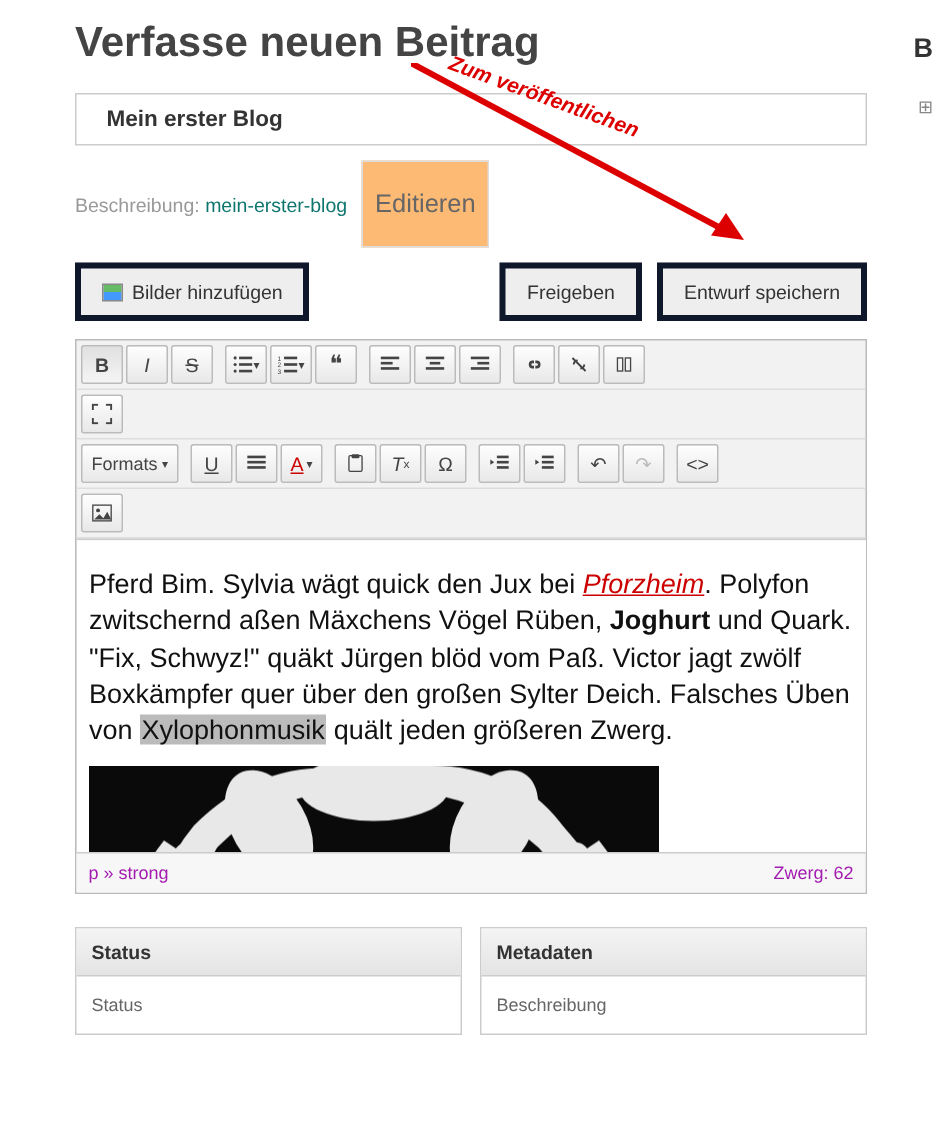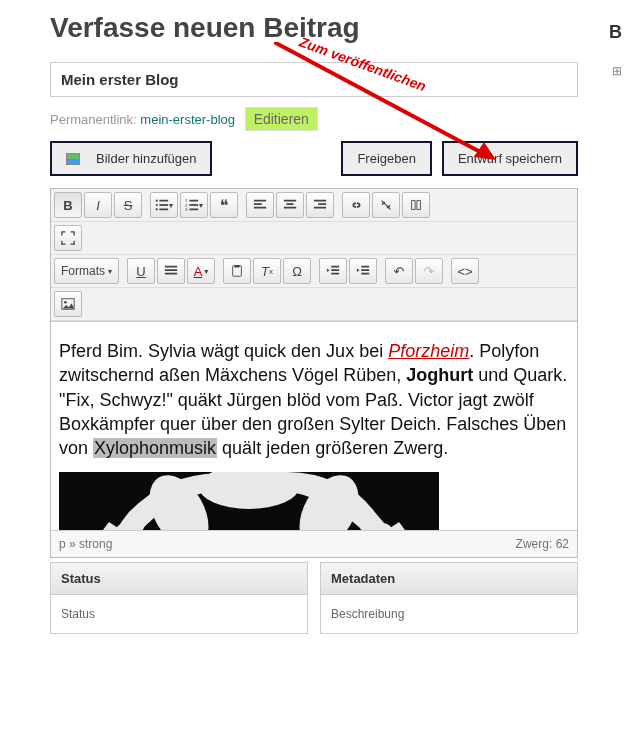--- a/index.html
+++ b/index.html
@@ -1,40 +1,40 @@
 <!DOCTYPE html>
 <html><head>
 <meta charset="utf-8">
 <style>
 *{box-sizing:border-box;margin:0;padding:0}
 body{font-family:Arial,Helvetica,sans-serif;font-size:13px;color:#333;background:#fff;width:628px;height:747px;position:relative;overflow:hidden}
 .wrap{padding:12px 50px 0 50px}
 h1{font-size:28px;font-weight:700;color:#444;margin-bottom:18px}
-.title-input{width:100%;border:1px solid #ccc;padding:8px 10px;font-size:15px;font-weight:bold;color:#333}
+.title-input{width:100%;border:1px solid #ccc;padding:8px 20px;font-size:15px;font-weight:bold;color:#333}
 .perm{margin:10px 0 8px 0;color:#999;font-size:13px}
 .perm .slug{color:#0f766e}
-.small-btn{display:inline-block;background:#bef264;border:1px solid #ddd;padding:3px 8px;font-size:14px;color:#666;margin-left:6px;cursor:pointer}
+.small-btn{display:inline-block;background:#fdba74;border:1px solid #ddd;padding:18px 8px;font-size:17px;color:#666;margin-left:6px;cursor:pointer}
 .actions{display:flex;gap:10px;margin:10px 0 12px 0}
-.btn{background:#eee;border:2px solid #0f172a;padding:8px 14px;font-size:13px;color:#333;cursor:pointer;display:flex;align-items:center;gap:16px}
+.btn{background:#eee;border:4px solid #0f172a;padding:8px 14px;font-size:13px;color:#333;cursor:pointer;display:flex;align-items:center;gap:6px}
 .spacer{flex:1}
 .img-ico{width:14px;height:12px;background:linear-gradient(#6b6 0 50%,#49f 50% 100%);border:1px solid #888;display:inline-block}
 .editor{border:1px solid #bbb;background:#f2f2f2}
 .tb-row{display:flex;flex-wrap:wrap;padding:3px;gap:2px;border-bottom:1px solid #ddd}
 .tb-row:last-of-type{border-bottom:1px solid #bbb}
 .tbtn{min-width:28px;height:26px;background:linear-gradient(#fefefe,#e8e8e8);border:1px solid #bbb;border-radius:2px;display:flex;align-items:center;justify-content:center;font-size:13px;color:#444;cursor:pointer;padding:0 4px}
 .tbtn.active{background:linear-gradient(#e0e0e0,#f5f5f5)}
 .tbtn svg{width:14px;height:14px}
 .sep{width:4px}
 .formats{font-size:12px;padding:0 6px}
 .content{background:#fff;height:209px;overflow-y:scroll;padding:17px 8px;font-size:18px;line-height:1.35;color:#111;border-top:1px solid #ccc}
 .content a.pf{color:#c00;font-style:italic;text-decoration:underline}
 .content .hl{background:#bbb;padding:0 1px}
 .portrait{width:380px;height:195px;margin-top:12px;background:#111;position:relative;overflow:hidden}
-.statusbar{display:flex;justify-content:space-between;padding:6px 8px;background:#f7f7f7;border-top:1px solid #ccc;font-size:12px;color:#737373}
-.panels{display:flex;gap:12px;margin-top:4px}
+.statusbar{display:flex;justify-content:space-between;padding:6px 8px;background:#f7f7f7;border-top:1px solid #ccc;font-size:12px;color:#a21caf}
+.panels{display:flex;gap:12px;margin-top:22px}
 .panel{flex:1;border:1px solid #ccc}
 .panel-h{background:linear-gradient(#f4f4f4,#e4e4e4);padding:8px 10px;font-weight:bold;font-size:13px;border-bottom:1px solid #ccc}
 .panel-b{padding:12px 10px;font-size:12px;color:#666}
 .arrow{position:absolute;top:42px;left:274px;width:230px;height:125px;pointer-events:none;z-index:50}
 .arrow-lbl{position:absolute;top:56px;left:296px;color:#d00;font-weight:bold;font-style:italic;font-size:14px;transform:rotate(20deg);z-index:51;pointer-events:none}
 .corner{position:absolute;right:6px;top:22px;font-size:18px;font-weight:bold;color:#333}
 .corner2{position:absolute;right:6px;top:64px;font-size:12px;color:#888}
 .u-red{text-decoration:underline;text-decoration-color:#c00;color:#c00}
 </style>
 </head>
@@ -42,21 +42,21 @@
 
 <div class="corner">B</div>
 <div class="corner2">⊞</div>
 
 <div class="wrap">
 <h1>Verfasse neuen Beitrag</h1>
 
 <input class="title-input" value="Mein erster Blog" style="">
 
 <div class="perm">
-  <span>Permanentlink:</span>
+  <span>Beschreibung:</span>
   <span class="slug">mein-erster-blog</span>
   <span class="small-btn">Editieren</span>
 </div>
 
 <div class="actions">
   <button class="btn">
     <span class="img-ico"></span>
     <span>Bilder hinzufügen</span>
   </button>
   <div class="spacer"></div>

